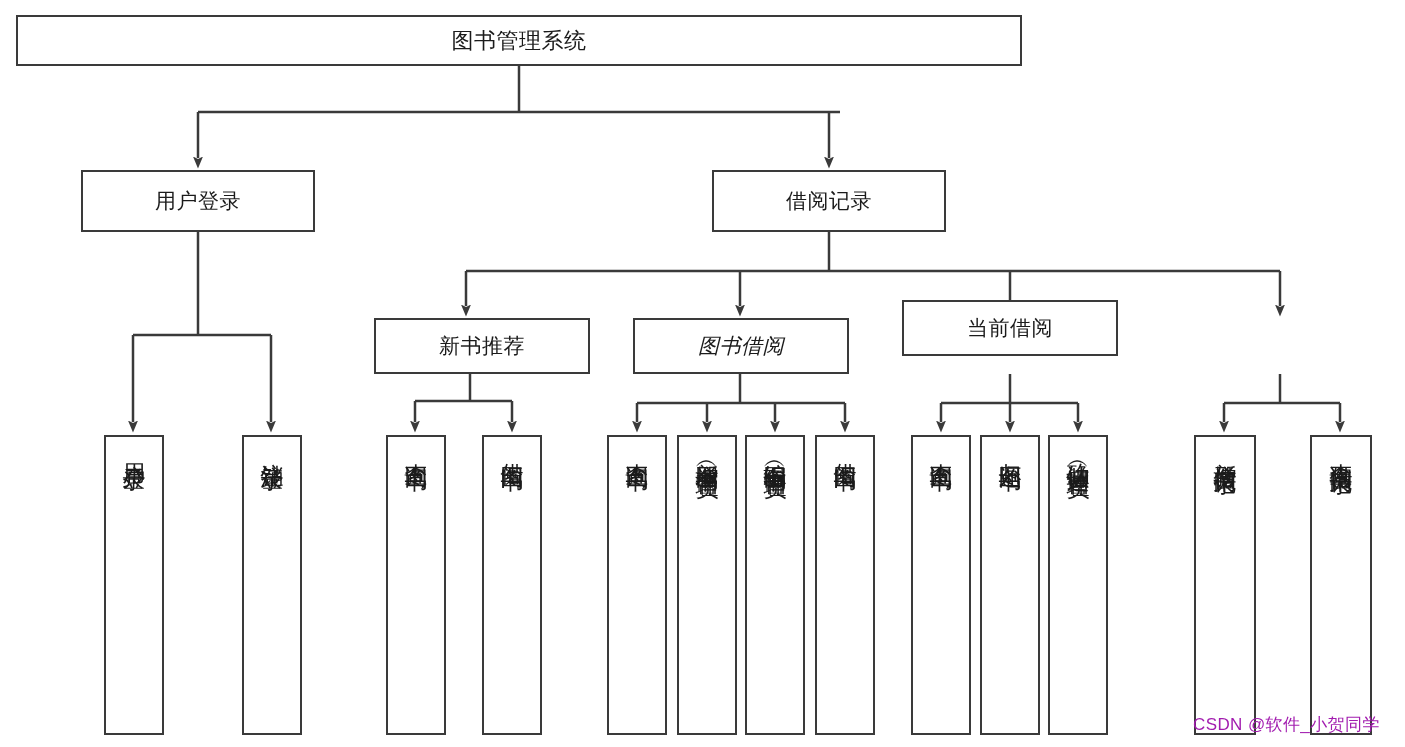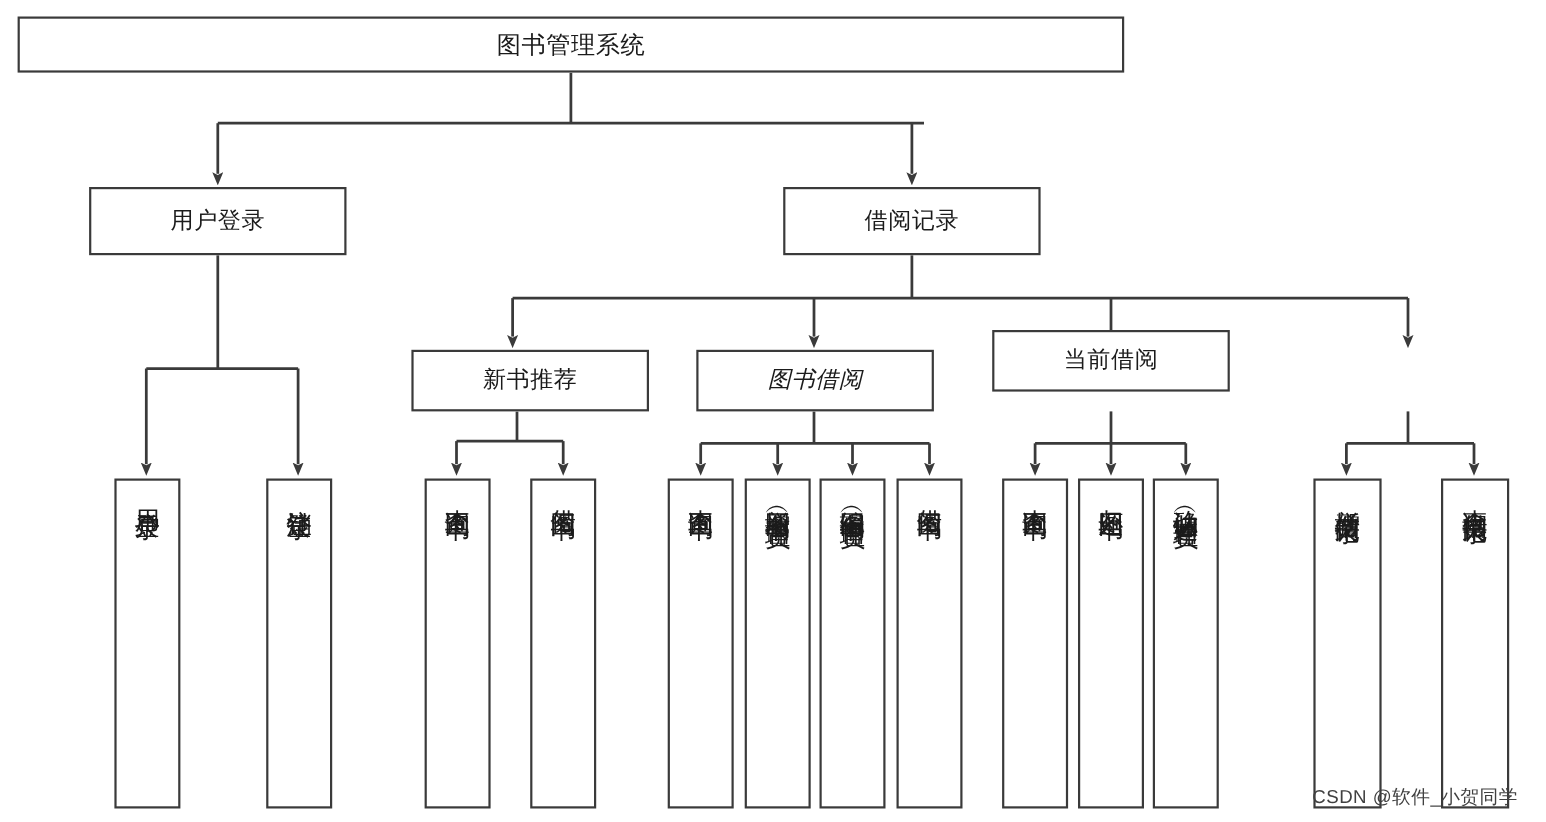--- a/index.html
+++ b/index.html
@@ -58,21 +58,21 @@
     font-size: 23px;
     line-height: 1.08;
     letter-spacing: 2px;
     white-space: nowrap;
   }
   .watermark {
     position: absolute;
     left: 1193px;
     top: 713px;
     font-size: 17px;
-    color: #404040;
+    color: #a21caf;
     letter-spacing: 0.4px;
     white-space: nowrap;
     pointer-events: none;
   }
 </style>
 </head>
 <body>
 
 <div id="diagram-root">
 

